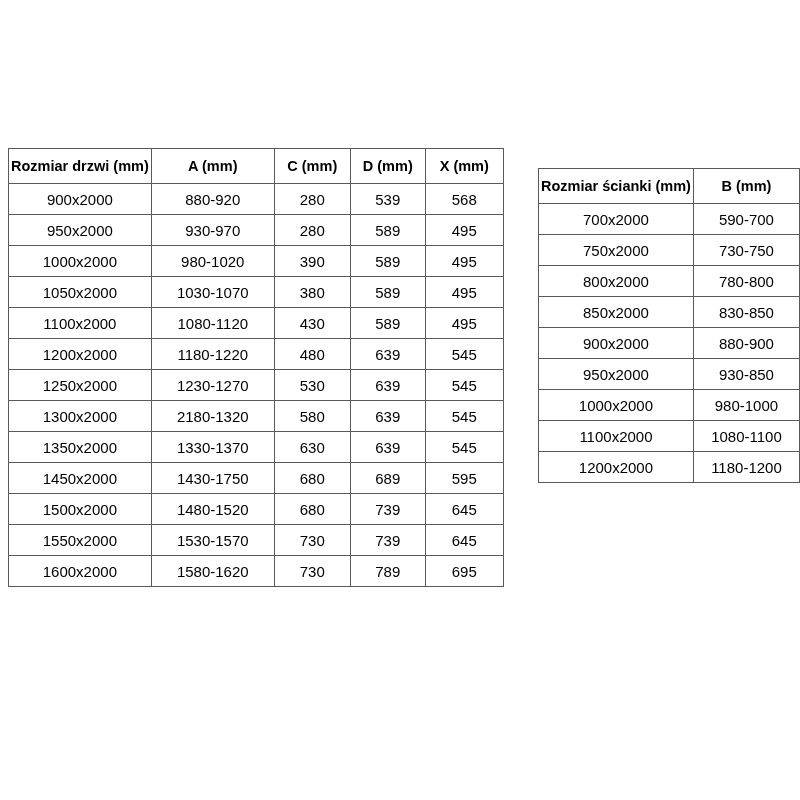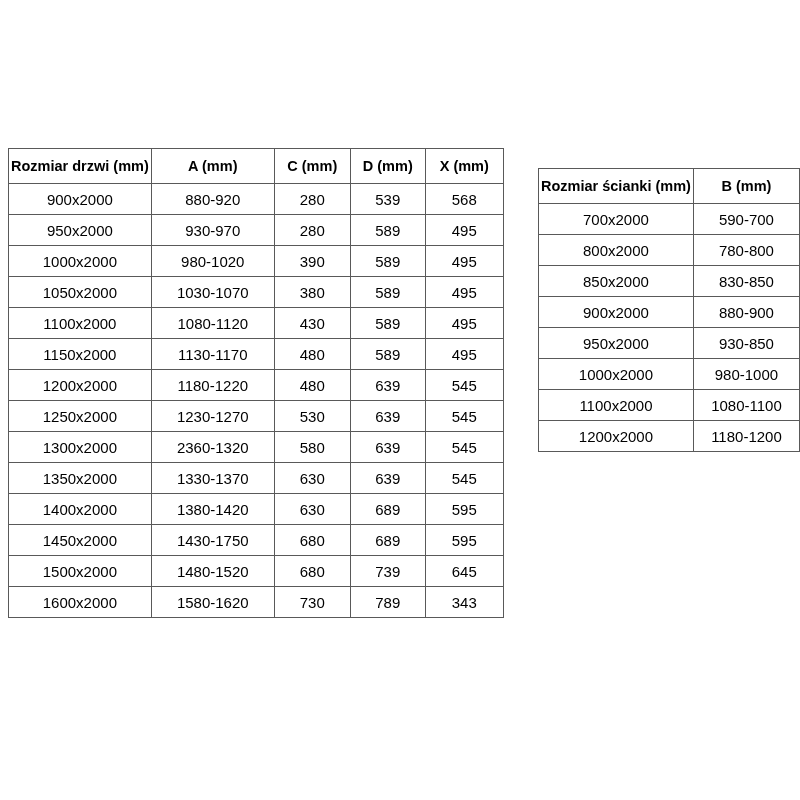--- a/index.html
+++ b/index.html
@@ -94,81 +94,74 @@
           <td>495</td>
         </tr>
         <tr>
           <td>1100x2000</td>
           <td>1080-1120</td>
           <td>430</td>
           <td>589</td>
           <td>495</td>
         </tr>
         <tr>
-          <td>1150x2000</td>
-          <td>1130-1170</td>
-          <td>480</td>
-          <td>589</td>
-          <td>495</td>
-        </tr>
-        <tr>
           <td>1200x2000</td>
           <td>1180-1220</td>
           <td>480</td>
           <td>639</td>
           <td>545</td>
         </tr>
         <tr>
           <td>1250x2000</td>
           <td>1230-1270</td>
           <td>530</td>
           <td>639</td>
           <td>545</td>
         </tr>
         <tr>
           <td>1300x2000</td>
-          <td>2360-1320</td>
+          <td>2180-1320</td>
           <td>580</td>
           <td>639</td>
           <td>545</td>
         </tr>
         <tr>
           <td>1350x2000</td>
           <td>1330-1370</td>
           <td>630</td>
           <td>639</td>
           <td>545</td>
-        </tr>
-        <tr>
-          <td>1400x2000</td>
-          <td>1380-1420</td>
-          <td>630</td>
-          <td>689</td>
-          <td>595</td>
         </tr>
         <tr>
           <td>1450x2000</td>
           <td>1430-1750</td>
           <td>680</td>
           <td>689</td>
           <td>595</td>
         </tr>
         <tr>
           <td>1500x2000</td>
           <td>1480-1520</td>
           <td>680</td>
           <td>739</td>
           <td>645</td>
         </tr>
         <tr>
+          <td>1550x2000</td>
+          <td>1530-1570</td>
+          <td>730</td>
+          <td>739</td>
+          <td>645</td>
+        </tr>
+        <tr>
           <td>1600x2000</td>
           <td>1580-1620</td>
           <td>730</td>
           <td>789</td>
-          <td>343</td>
+          <td>695</td>
         </tr>
       </tbody>
   </table>
 
   <table class="spec" id="walls-table">
     <colgroup>
       <col style="width:139px">
       <col style="width:115px">
     </colgroup>
     <thead>
@@ -176,20 +169,24 @@
         <th>Rozmiar ścianki (mm)</th>
         <th>B (mm)</th>
       </tr>
     </thead>
     <tbody>
         <tr>
           <td>700x2000</td>
           <td>590-700</td>
         </tr>
         <tr>
+          <td>750x2000</td>
+          <td>730-750</td>
+        </tr>
+        <tr>
           <td>800x2000</td>
           <td>780-800</td>
         </tr>
         <tr>
           <td>850x2000</td>
           <td>830-850</td>
         </tr>
         <tr>
           <td>900x2000</td>
           <td>880-900</td>

